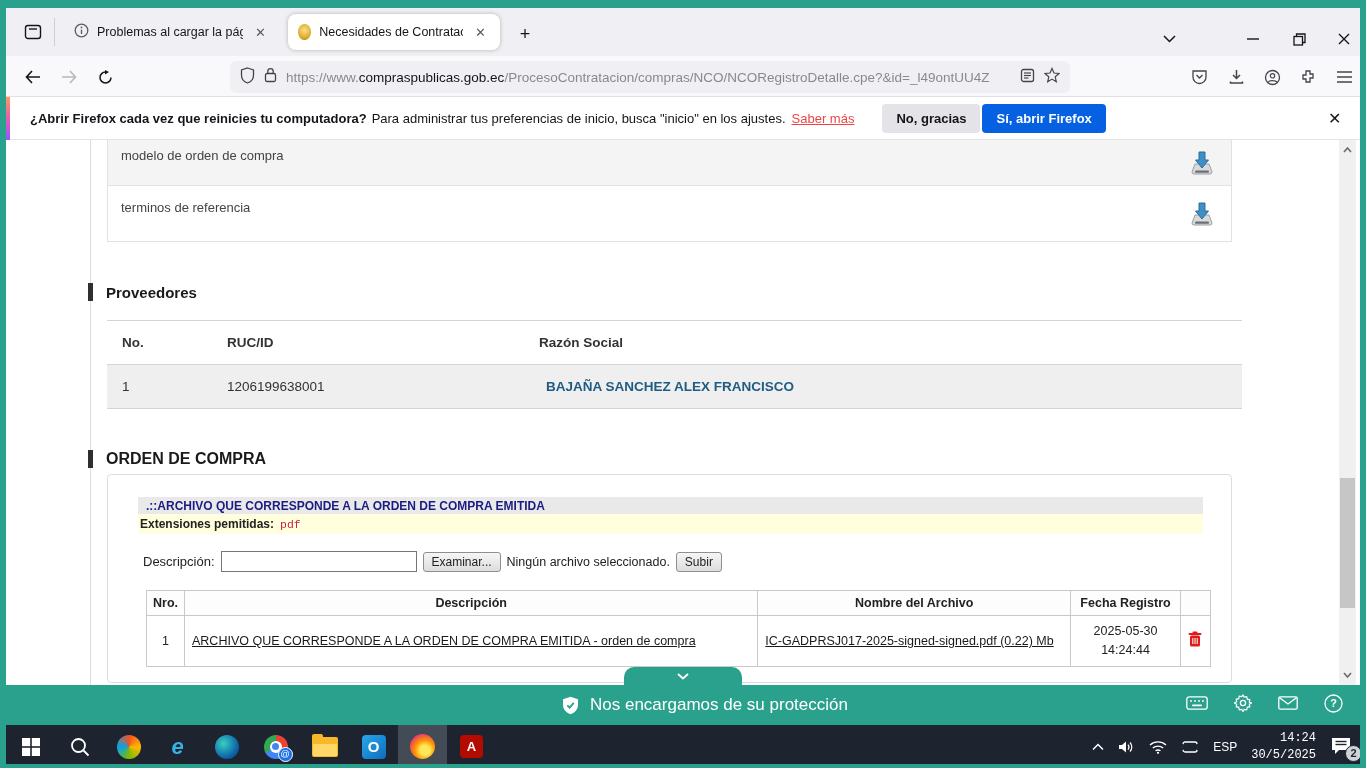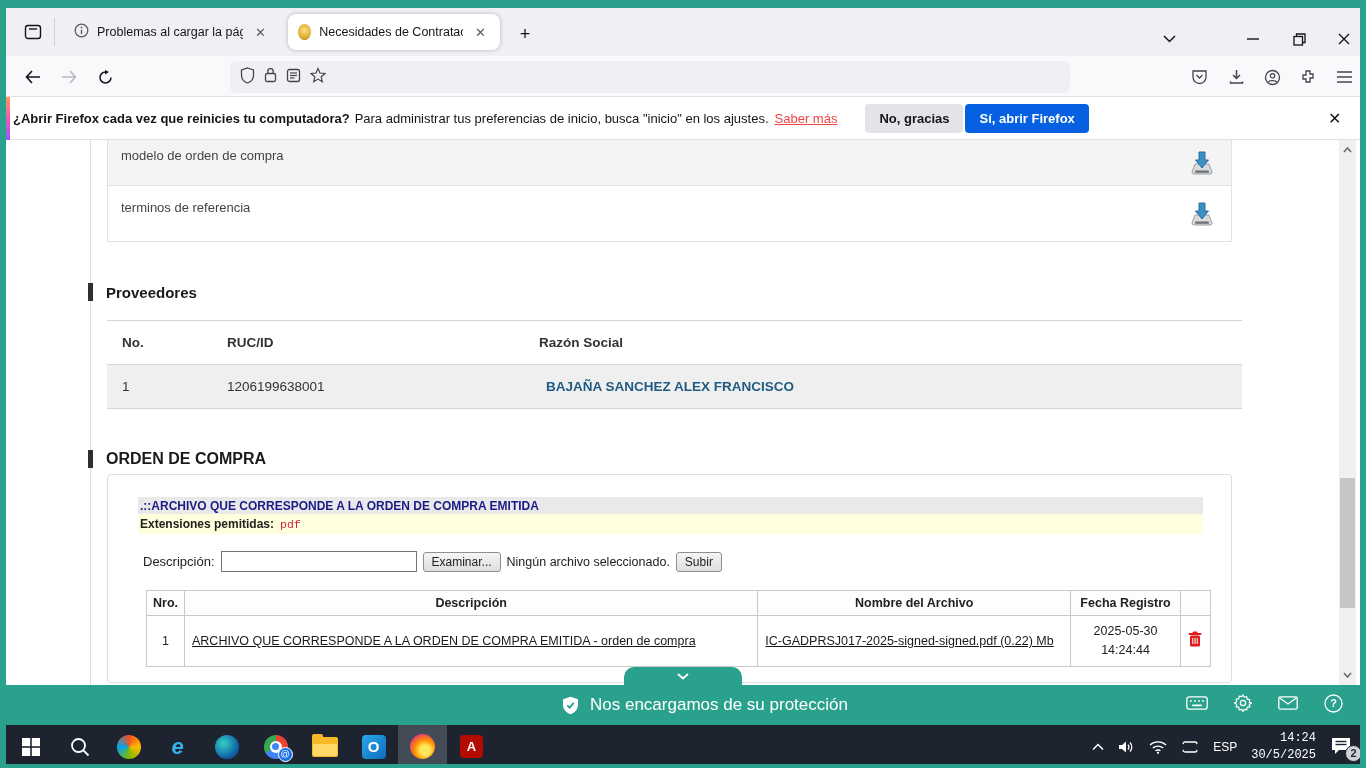--- a/index.html
+++ b/index.html
@@ -36,21 +36,21 @@
   .sec-head { display:flex; align-items:center; gap:13px; }
   .sec-bar { width:5px; height:18px; background:#2f2f2f; }
   .sec-title { font-weight:bold; color:#1a1a1a; }
   table { border-collapse:collapse; }
   .prov-table { left:101px; width:1135px; font-size:13.5px; color:#333; }
   .prov-table th { text-align:left; font-weight:bold; padding:14px 0; border-top:1px solid #d5d5d5; border-bottom:1px solid #d5d5d5; background:#fff; }
   .prov-table td { padding:14px 0; background:#efefef; border-bottom:1px solid #d5d5d5; }
   .razon-link { color:#1f5b83; font-weight:bold; text-decoration:none;margin-left:7px; }
 
   .orden-box { left:101px; width:1125px; height:209px; border:1px solid #ddd; border-radius:4px; background:#fff; }
-  .band-gray { left:30px; width:1065px; background:#e9e9e9; font-size:12px; font-weight:bold; color:#1b1b86; display:flex; align-items:center; padding-left:2px; }
+  .band-gray { left:30px; width:1065px; background:#e9e9e9; font-size:12px; font-weight:bold; color:#1b1b86; display:flex; align-items:center; padding-left:8px; }
   .band-yellow { left:30px; width:1065px; background:#ffffdd; font-size:12px; display:flex; align-items:center; gap:6px; padding-left:2px; }
   .mini-btn { background:linear-gradient(#f6f6f6,#dddddd); border:1px solid #8f8f8f; border-radius:3px; font-size:12px; color:#222; padding:2px 8px; font-family:inherit; }
   .up-table { left:30px; width:1065px; font-size:12.5px; color:#222;margin-left:8px; }
   .up-table th { border:1px solid #c9c9c9; font-weight:bold; padding:5px 4px; background:#fdfdfd; }
   .up-table td { border:1px solid #c9c9c9; padding:6px 4px; background:#fff; }
   .file-link { color:#1a1a1a; text-decoration:underline; }
 
   .chev-tab { left:618px; top:527px; width:118px; height:18px; background:#2aa18c; border-radius:10px 10px 0 0; display:flex; align-items:center; justify-content:center; }
 
   
@@ -176,20 +176,21 @@
         <svg width="15" height="17" viewBox="0 0 15 17">
             <path d="M7.5 1 L13.5 3 V8 C13.5 12.5 10.8 15 7.5 16 C4.2 15 1.5 12.5 1.5 8 V3 Z" fill="none" stroke="#43434d" stroke-width="1.3"></path>
           </svg>
       </span>
       <span>
         <svg width="13" height="16" viewBox="0 0 13 16">
             <rect x="1.5" y="6.5" width="10" height="8" rx="1.5" fill="none" stroke="#43434d" stroke-width="1.3"></rect>
             <path d="M3.8 6.5 V4.3 A2.7 2.7 0 0 1 9.2 4.3 V6.5" fill="none" stroke="#43434d" stroke-width="1.3"></path>
           </svg>
       </span>
+      <span class="urltext"><span>https://www.</span><b>compraspublicas.gob.ec</b><span>/ProcesoContratacion/compras/NCO/NCORegistroDetalle.cpe?&amp;id=_l49ontUU4Z</span></span>
       <span>
         <svg width="15" height="15" viewBox="0 0 15 15">
             <rect x="1.5" y="1.5" width="12" height="12" rx="2" fill="none" stroke="#43434d" stroke-width="1.3"></rect>
             <line x1="4" y1="5" x2="11" y2="5" stroke="#43434d" stroke-width="1.2"></line>
             <line x1="4" y1="7.5" x2="11" y2="7.5" stroke="#43434d" stroke-width="1.2"></line>
             <line x1="4" y1="10" x2="8.5" y2="10" stroke="#43434d" stroke-width="1.2"></line>
           </svg>
       </span>
       <span>
         <svg width="16" height="16" viewBox="0 0 16 16">
@@ -226,21 +227,21 @@
       <svg width="15" height="12" viewBox="0 0 15 12">
           <line x1="0" y1="1" x2="15" y2="1" stroke="#43434d" stroke-width="1.5"></line>
           <line x1="0" y1="6" x2="15" y2="6" stroke="#43434d" stroke-width="1.5"></line>
           <line x1="0" y1="11" x2="15" y2="11" stroke="#43434d" stroke-width="1.5"></line>
         </svg>
     </div>
   </div>
 
   <div class="abs notif">
     <div class="abs notif-stripe"></div>
-    <span style="margin-left:7px;font-weight:bold">¿Abrir Firefox cada vez que reinicies tu computadora?</span>
+    <span style="margin-left:24px;font-weight:bold">¿Abrir Firefox cada vez que reinicies tu computadora?</span>
     <span style="margin-left:5px">Para administrar tus preferencias de inicio, busca "inicio" en los ajustes.</span>
     <a href="#" style="margin-left:6px;color:#ef4444">Saber más</a>
     <button class="btn-soft" style="margin-left:28px">No, gracias</button>
     <button class="btn-primary" style="margin-left:2px">Sí, abrir Firefox</button>
     <span style="position:absolute;left:1322px;font-size:16px;color:#15141a">✕</span>
   </div>
 
   <div class="abs content">
     <div class="wrapline"></div>
 

